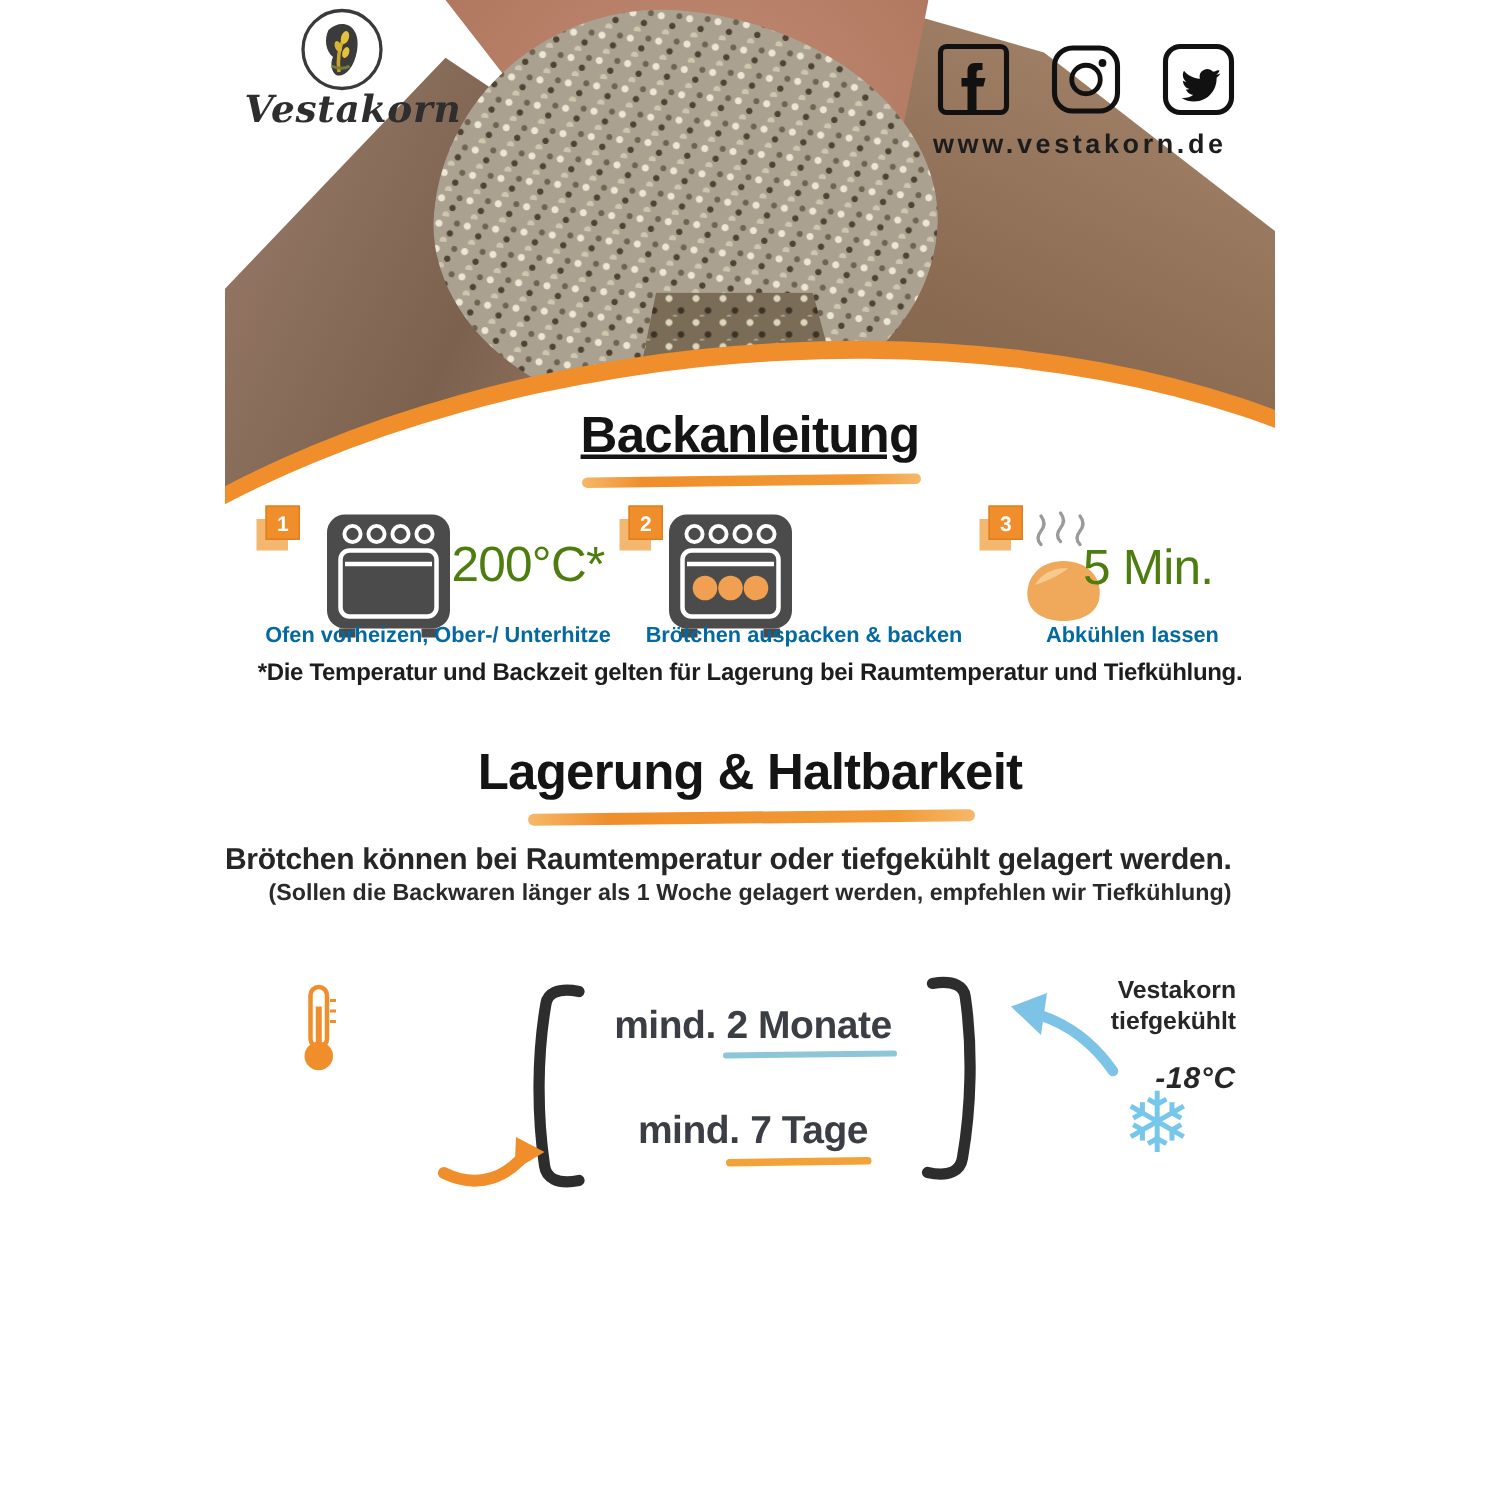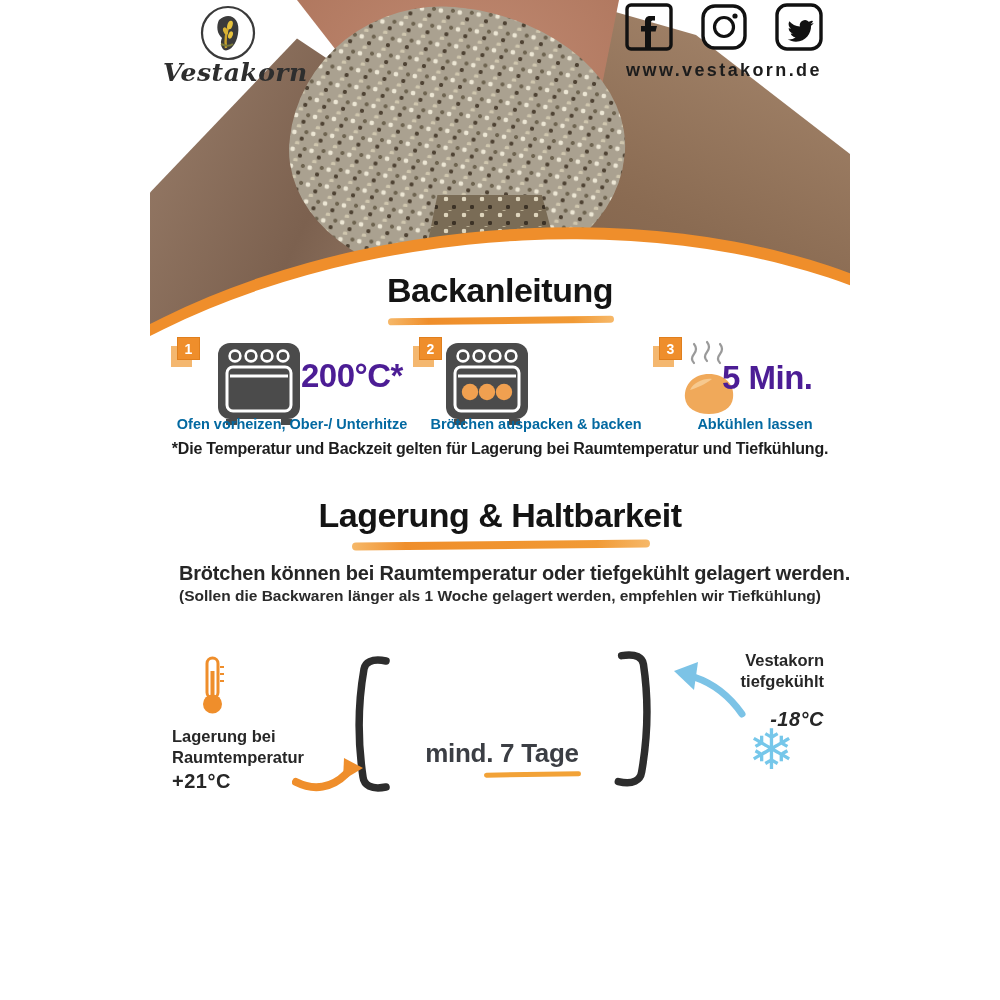--- a/index.html
+++ b/index.html
@@ -7,21 +7,21 @@
   .page {
     position:relative; width:1000px; height:1000px; margin:0 auto;
     background:#ffffff; overflow:hidden;
     font-family:"Liberation Sans", sans-serif; color:#222;
   }
   
   .logo { position:absolute; left:163px; top:4px; width:130px; text-align:center; }
   .logo svg { display:block; margin:0 auto; }
   .logo-text { font-family:"DejaVu Serif", serif; font-style:italic; font-weight:bold;
     font-size:25px; color:#2e2e2e; margin-top:-4px; letter-spacing:0.5px; }
-  .social { position:absolute; left:622px; top:2px; width:204px; text-align:center; }
+  .social { position:absolute; left:622px; top:28px; width:204px; }
   .social-row { display:flex; justify-content:space-between; padding:0 2px; }
   .social-row svg { display:block; }
   .website { margin-top:8px; font-size:18px; font-weight:bold; color:#1c1c1c; letter-spacing:2.4px; }
 
   
   .photo { position:absolute; left:150px; top:0; width:700px; height:350px; overflow:hidden; background:#fff; }
   .photo > div { position:absolute; }
   .bag-left { left:0; top:0; width:100%; height:100%;
     clip-path:polygon(0 55%, 21% 11%, 33% 27%, 40% 100%, 0 100%);
     background:linear-gradient(115deg,#9b7f6b 0%,#7c614f 30%,#a08570 55%,#6e543f 85%,#5a4434 100%); }
@@ -57,27 +57,27 @@
   
   .h1 { position:absolute; left:0; width:1000px; text-align:center;
     font-size:34px; font-weight:bold; color:#141414; letter-spacing:-0.5px; }
   .brush { position:absolute; height:7px; border-radius:4px;
     background:linear-gradient(90deg,#f6b869 0%, #EF8E2B 18%, #f19a35 82%, #f6b869 100%); }
 
   
   .badge { position:absolute; width:23px; height:23px; background:#EF8E2B; border:1px solid #e07f1d;
     color:#fff; font-size:14px; font-weight:bold; display:flex; align-items:center; justify-content:center;
     box-shadow:-7px 8px 0 -1px #f4b76f; }
-  .step-value { position:absolute; font-size:33px; font-weight:700; color:#4c1d95; letter-spacing:-0.5px; }
+  .step-value { position:absolute; font-size:33px; font-weight:400; color:#4d7c0f; letter-spacing:-0.5px; }
   .step-cap { position:absolute; font-size:14.5px; font-weight:bold; color:#0369a1; text-align:center; }
   .footnote { position:absolute; left:150px; top:440px; width:700px; text-align:center;
     font-size:16px; font-weight:600; color:#1d1d1d; letter-spacing:-0.2px; }
 
   
-  .intro { position:absolute; left:150px; top:562px; width:700px; text-align:right;
+  .intro { position:absolute; left:150px; top:562px; width:700px; text-align:left;
     font-size:20px; font-weight:700; color:#262626; letter-spacing:-0.2px; }
   .note { position:absolute; left:150px; top:587px; width:700px; text-align:center;
     font-size:15.5px; font-weight:600; color:#2a2a2a; }
   .shelf-label { position:absolute; left:150px; top:619px; width:700px; text-align:center;
     font-size:16.5px; font-weight:bold; color:#2a2a2a; }
 
   .dur-row { position:absolute; left:352px; width:300px; text-align:center;
     font-size:26px; font-weight:bold; color:#3B3E44; letter-spacing:-0.3px; }
   .val-wrap { position:relative; display:inline-block; margin-left:7px; }
   .dur-underline { position:absolute; display:block; height:4px; border-radius:3px; }
@@ -134,21 +134,21 @@
         <circle cx="36" cy="14" r="2.6" fill="#111"></circle>
       </svg>
       <svg width="50" height="50" viewBox="0 0 50 50">
         <rect x="3" y="3" width="44" height="44" rx="10" fill="none" stroke="#111" stroke-width="3.4"></rect>
         <path d="M40 16 c-1.2 0.6-2.4 1-3.6 1.2 a6.3 6.3 0 0 0-10.8 5.7 c-5.2-0.3-9.8-2.7-12.9-6.5 c-1.8 3.2-0.9 7 2 9 c-1 0-2-0.3-2.8-0.8 c-0.1 3.2 2.2 6 5.2 6.7 c-0.9 0.3-1.9 0.3-2.8 0.1 c0.8 2.6 3.2 4.4 6 4.5 c-2.7 2.1-6.2 3-9.5 2.6 c2.9 1.9 6.4 2.9 10 2.9 c12.1 0 18.8-10.2 18.4-19.3 c1.3-0.9 2.4-2 3.2-3.4 c-1.2 0.5-2.4 0.9-3.7 1 c1.4-0.8 2.4-2 2.9-3.5 Z" fill="#111" transform="scale(0.82) translate(6,7)"></path>
       </svg>
     </div>
     <div class="website">www.vestakorn.de</div>
   </div>
 
-  <div class="h1" style="top:271px;">Backanleitung</div>
+  <div class="h1" style="top:271px;text-decoration:underline;">Backanleitung</div>
   <div class="brush" style="left:388px; top:317px; width:226px; transform:rotate(-0.7deg);"></div>
 
   <div class="badge" style="left:177px; top:337px;">1</div>
   <svg class="abs" style="left:214px; top:337px;" width="90" height="90" viewBox="0 0 90 90">
     <rect x="4" y="6" width="82" height="76" rx="12" fill="#4B4B4B"></rect>
     <circle cx="21" cy="19" r="5.4" fill="#4B4B4B" stroke="#fff" stroke-width="2.6"></circle>
     <circle cx="37" cy="19" r="5.4" fill="#4B4B4B" stroke="#fff" stroke-width="2.6"></circle>
     <circle cx="53" cy="19" r="5.4" fill="#4B4B4B" stroke="#fff" stroke-width="2.6"></circle>
     <circle cx="69" cy="19" r="5.4" fill="#4B4B4B" stroke="#fff" stroke-width="2.6"></circle>
     <rect x="13" y="30" width="64" height="44" rx="6" fill="none" stroke="#fff" stroke-width="3"></rect>
@@ -195,37 +195,35 @@
   <div class="intro">Brötchen können bei Raumtemperatur oder tiefgekühlt gelagert werden.</div>
   <div class="note">(Sollen die Backwaren länger als 1 Woche gelagert werden, empfehlen wir Tiefkühlung)</div>
 
   <svg class="abs" style="left:350px; top:653px;" width="44" height="142" viewBox="0 0 44 142">
     <path d="M36 8 C21 5 15 10 14 16 C8 50 8 90 13 124 C14 132 21 137 36 134" fill="none" stroke="#2d2d2d" stroke-width="7.5" stroke-linecap="round"></path>
   </svg>
   <svg class="abs" style="left:612px; top:648px; transform:rotate(1.5deg);" width="44" height="142" viewBox="0 0 44 142">
     <path d="M8 8 C23 5 29 10 30 16 C36 50 36 90 31 124 C30 132 23 137 8 134" fill="none" stroke="#2d2d2d" stroke-width="7.5" stroke-linecap="round"></path>
   </svg>
 
+  <div class="dur-row" style="top:668px;">
+    <span>mind.</span><span class="val-wrap"><span>2 Monate</span><i class="dur-underline u-blue"></i></span>
+  </div>
   <div class="dur-row" style="top:738px;">
     <span>mind.</span><span class="val-wrap"><span>7 Tage</span><i class="dur-underline u-orange"></i></span>
   </div>
 
   <svg class="abs" style="left:196px; top:655px;" width="34" height="60" viewBox="0 0 34 60">
     <rect x="11" y="3" width="11" height="40" rx="5.5" fill="#ffffff" stroke="#EF8E2B" stroke-width="3"></rect>
     <rect x="14.5" y="16" width="4" height="28" fill="#EF8E2B"></rect>
     <circle cx="16.5" cy="49" r="9.5" fill="#EF8E2B"></circle>
     <line x1="24" y1="12" x2="28" y2="12" stroke="#EF8E2B" stroke-width="2"></line>
     <line x1="24" y1="19" x2="28" y2="19" stroke="#EF8E2B" stroke-width="2"></line>
     <line x1="24" y1="26" x2="28" y2="26" stroke="#EF8E2B" stroke-width="2"></line>
   </svg>
-  <div class="room-label">
-    <span style="display:block;">Lagerung bei</span>
-    <span style="display:block;">Raumtemperatur</span>
-    <span class="room-temp">+21°C</span>
-  </div>
   <svg class="abs" style="left:292px; top:748px;" width="72" height="44" viewBox="0 0 72 44">
     <path d="M4 34 C22 43 40 40 54 26" fill="none" stroke="#EF8E2B" stroke-width="8" stroke-linecap="round"></path>
     <path d="M52 10 L71 20 L51 32 Z" fill="#EF8E2B"></path>
   </svg>
 
   <div class="frozen-label">
     <span style="display:block;">Vestakorn</span>
     <span style="display:block;">tiefgekühlt</span>
     <span class="frozen-temp">-18°C</span>
   </div>

